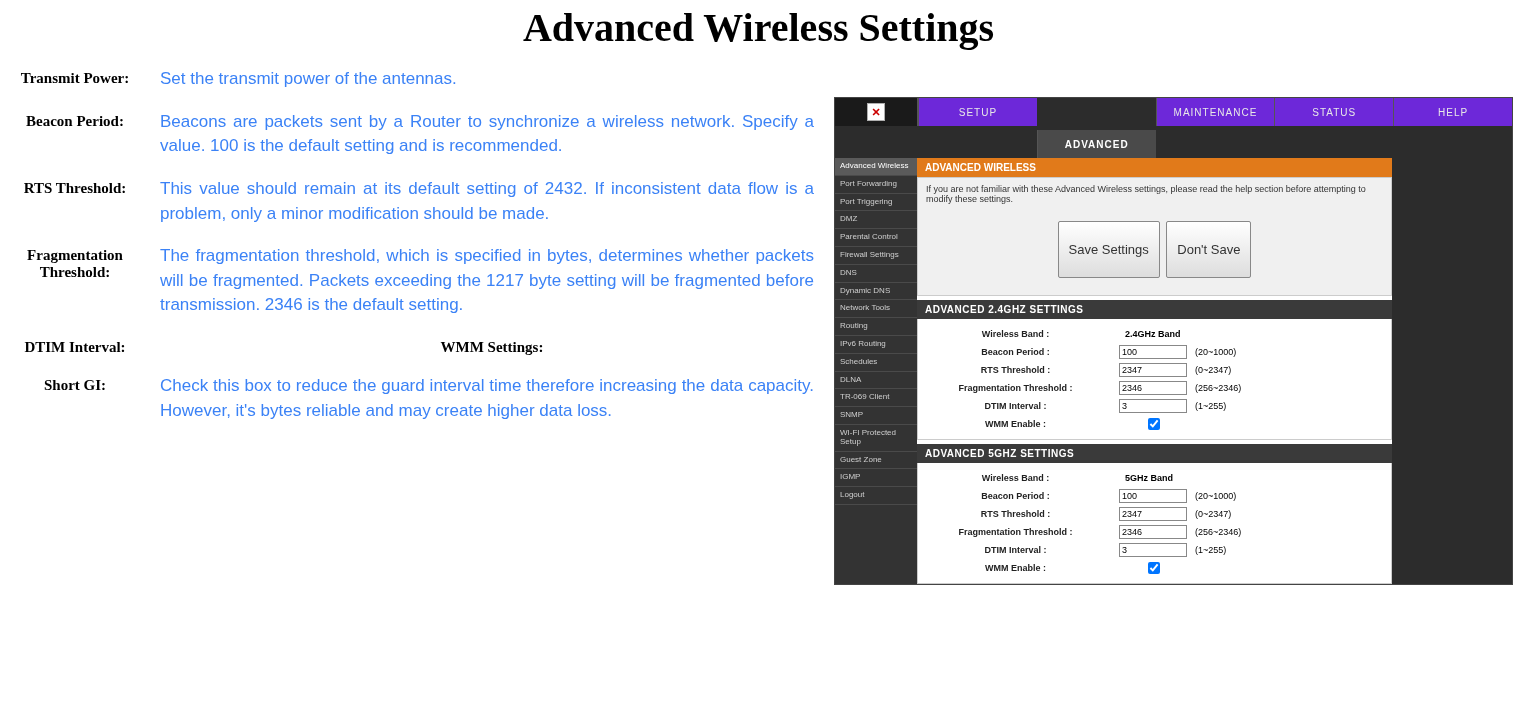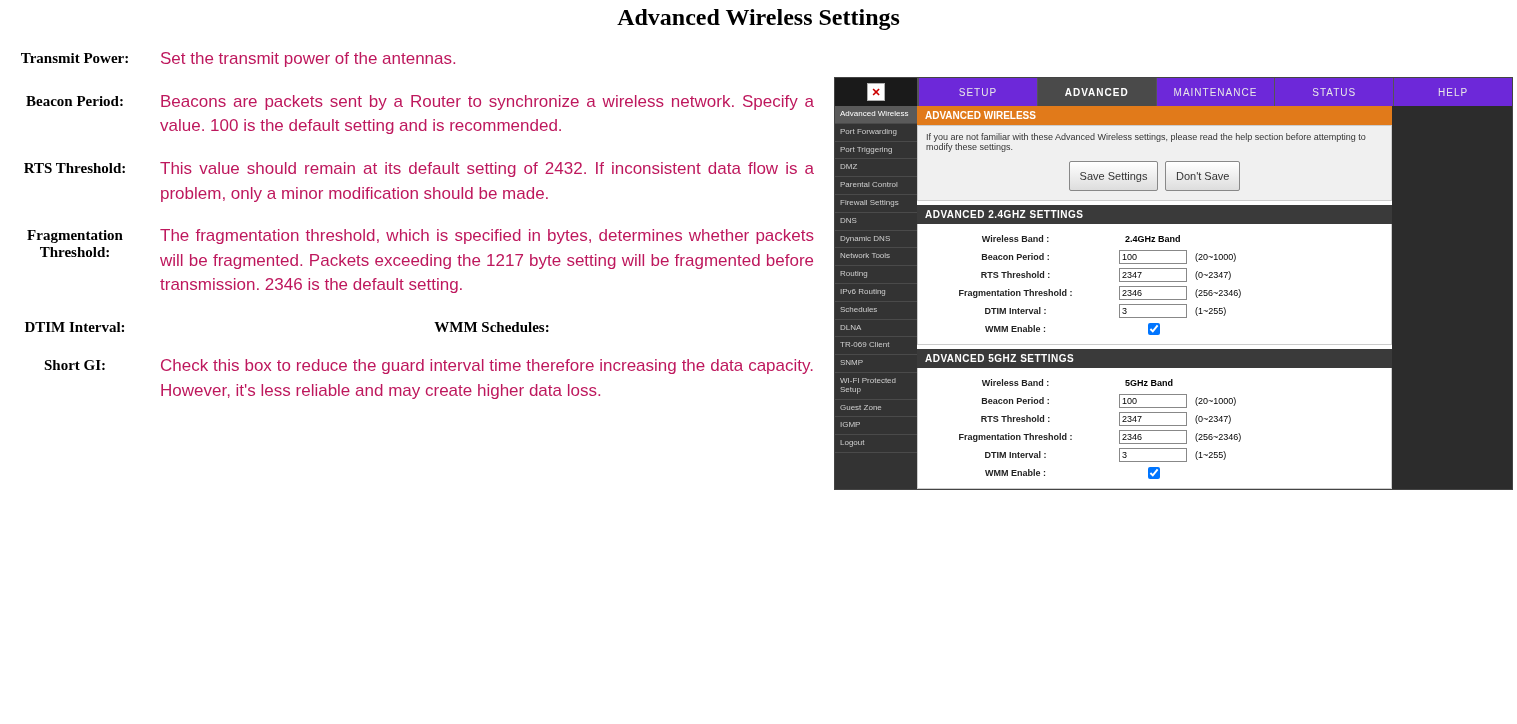--- a/index.html
+++ b/index.html
@@ -1,37 +1,37 @@
 <!DOCTYPE html>
 <html><head>
 <meta charset="utf-8">
 <style>
   html,body{margin:0;padding:0;width:1517px;height:724px;background:#fff;font-family:"Times New Roman",Times,serif;color:#000;}
-  .page-title{font-size:24px;font-weight:bold;text-align:center;margin:4px 0 16px 0;}
+  .page-title{font-size:40px;font-weight:bold;text-align:center;margin:4px 0 16px 0;}
   .cols{display:flex;align-items:flex-start;}
   .left{width:824px;}
   .defs{display:grid;grid-template-columns:150px 1fr;column-gap:10px;row-gap:18px;}
   .term{text-align:center;font-weight:bold;font-size:15px;padding-top:3px;font-family:"Times New Roman",Times,serif;}
-  .desc{font-size:17px;line-height:1.45;font-family:"Segoe UI","Malgun Gothic",Arial,sans-serif;color:#be185d;text-align:justify;padding-right:10px;}
+  .desc{font-size:17px;line-height:1.45;font-family:"Segoe UI","Malgun Gothic",Arial,sans-serif;color:#3b82f6;text-align:justify;padding-right:10px;}
   .right{width:680px;margin-left:10px;padding-top:30px;}
   .shot{width:677px;border:1px solid #444;font-family:Arial,Helvetica,sans-serif;font-size:10px;color:#222;}
   .tabs{display:flex;background:#2c2c2c;}
   .logo-cell{width:82px;height:28px;background:#1a1a1a;display:flex;align-items:center;justify-content:center;border-right:1px solid #555;}
   .broken{width:16px;height:16px;border:1px solid #b0b0b0;background:#fff;display:flex;align-items:center;justify-content:center;color:#c00;font-weight:bold;font-size:11px;}
   .tab{flex:1;height:28px;color:#e8e8e8;font-size:10px;letter-spacing:1px;display:flex;align-items:center;justify-content:center;border-left:1px solid #555;background:#6d28d9;}
-  .tab.active{background:#4a4a4a;color:#fff;font-weight:bold;}
+  .tab.active{background:#4a4a4a;color:#fff;font-weight:bold;margin-top:32px;}
   .body-area{display:flex;background:#0ea5e9;border-radius:6px;}
   .sidebar{width:82px;background:#333;}
   .side-item{padding:4px 5px;font-size:8px;color:#cfcfcf;border-bottom:1px solid #4a4a4a;line-height:1.1;}
   .side-item.sel{background:#5a5a5a;color:#fff;}
   .content{flex:1;background:#fff;padding:0;}
   .orange-bar{background:#e17a1a;color:#fff;font-size:10px;font-weight:bold;padding:4px 8px;}
   .notice{background:#f0f0f0;border:1px solid #ccc;margin:0;padding:6px 8px;font-size:9px;color:#333;}
   .btn-row{text-align:center;margin-top:6px;}
-  .mini-btn{display:inline-block;border:1px solid #888;background:linear-gradient(#fff,#ddd);padding:8px 10px;font-size:11px;margin:3px 2px;border-radius:2px;}
+  .mini-btn{display:inline-block;border:1px solid #888;background:linear-gradient(#fff,#ddd);padding:20px 10px;font-size:13px;margin:11px 2px;border-radius:2px;}
   .sect-bar{background:#3a3a3a;color:#fff;font-size:10px;font-weight:bold;padding:4px 8px;margin-top:4px;letter-spacing:0.5px;}
   .form-tbl{border:1px solid #ccc;border-top:none;padding:6px 0;}
   .frow{display:flex;align-items:center;height:18px;font-size:9px;}
   .flab{width:195px;text-align:center;font-weight:bold;padding-right:6px;}
   .fval{width:70px;}
   .fval input{width:62px;height:12px;font-size:9px;border:1px solid #888;padding:0 2px;}
   .fhint{padding-left:6px;color:#000;}
   .chk{width:11px;height:11px;}
   .help-col{width:120px;background:#2c2c2c;}
 </style>
@@ -50,24 +50,24 @@
       <div class="desc">Beacons are packets sent by a Router to synchronize a wireless network. Specify a value. 100 is the default setting and is recommended.</div>
 
       <div class="term">RTS Threshold:</div>
       <div class="desc">This value should remain at its default setting of 2432. If inconsistent data flow is a problem, only a minor modification should be made.</div>
 
       <div class="term">Fragmentation Threshold:</div>
       <div class="desc">The fragmentation threshold, which is specified in bytes, determines whether packets will be fragmented. Packets exceeding the 1217 byte setting will be fragmented before transmission. 2346 is the default setting.</div>
 
       <div class="term">DTIM Interval:</div>
 
-      <div class="term">WMM Schedules:</div>
+      <div class="term">WMM Settings:</div>
 
       <div class="term">Short GI:</div>
-      <div class="desc">Check this box to reduce the guard interval time therefore increasing the data capacity. However, it's less reliable and may create higher data loss.</div>
+      <div class="desc">Check this box to reduce the guard interval time therefore increasing the data capacity. However, it's bytes reliable and may create higher data loss.</div>
     </div>
   </div>
 
   <div class="right">
     <div class="shot">
       <div class="tabs">
         <div class="logo-cell">
           <div class="broken">✕</div>
         </div>
         <div class="tab">SETUP</div>

